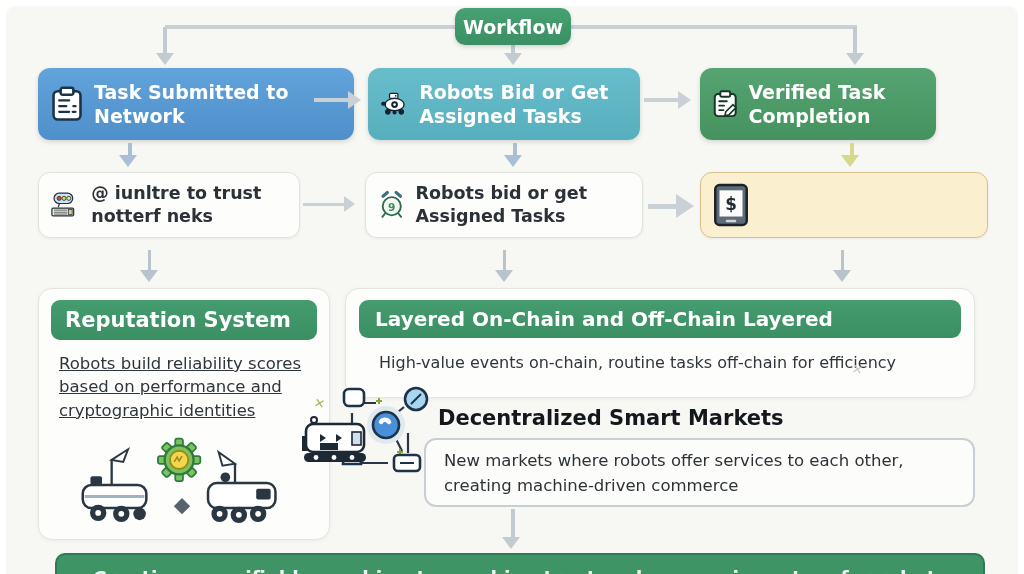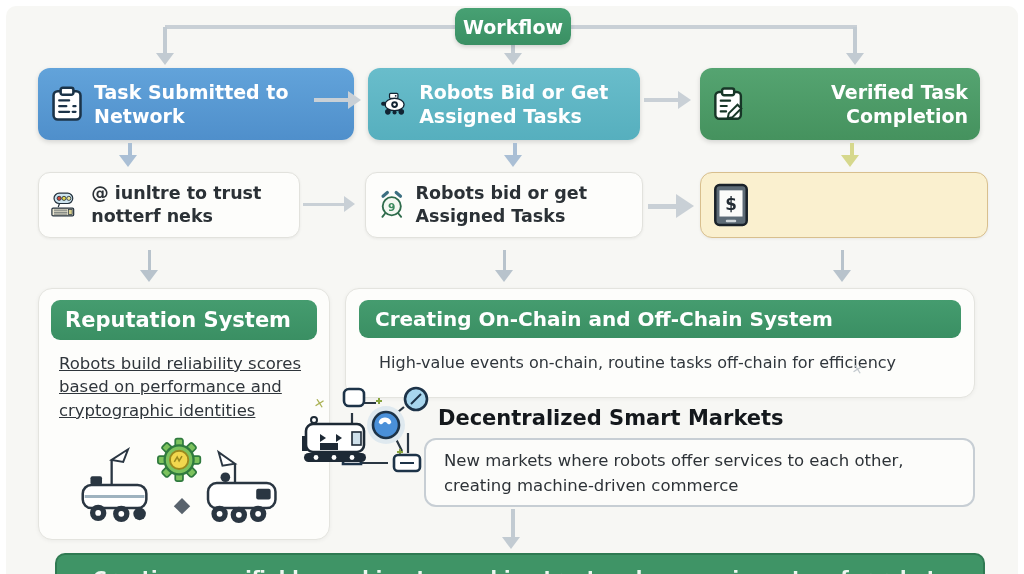--- a/index.html
+++ b/index.html
@@ -6,21 +6,21 @@
   .stage{position:relative;width:1024px;height:574px;background:#ffffff;overflow:hidden;
          font-family:"DejaVu Sans","Liberation Sans",sans-serif;}
   .inner{position:absolute;left:6px;top:6px;right:6px;bottom:0;background:#f7f7f4;border-radius:10px 10px 0 0;}
 
   
   .step{position:absolute;top:68px;height:72px;border-radius:12px;display:flex;align-items:center;gap:10px;
         padding:0 12px;box-sizing:border-box;color:#fff;font-weight:700;font-size:19px;line-height:1.28;
         box-shadow:0 2px 5px rgba(0,0,0,.14);}
   .s1{left:38px;width:316px;background:linear-gradient(180deg,#62a3da,#4f8fcb);}
   .s2{left:368px;width:272px;background:linear-gradient(180deg,#69bdcb,#56afbe);}
-  .s3{left:700px;width:280px;background:linear-gradient(180deg,#55a471,#45925e);text-align:right;}
+  .s3{left:700px;width:236px;background:linear-gradient(180deg,#55a471,#45925e);}
 
   
   .note{position:absolute;top:172px;height:66px;border-radius:12px;display:flex;align-items:center;gap:10px;
         padding:0 12px;box-sizing:border-box;font-weight:700;font-size:17.5px;color:#2b3136;background:#fdfdfb;
         border:1.5px solid #e2e2dd;box-shadow:0 1px 3px rgba(0,0,0,.06);line-height:1.3;}
   .n1{left:38px;width:262px;}
   .n2{left:365px;width:278px;}
   .n3{left:700px;width:288px;background:#faf0cf;border-color:#d8bf8e;color:#33302a;}
 
   
@@ -206,21 +206,21 @@
           <rect x="-4" y="-22" width="8" height="9" rx="2" transform="rotate(315)"></rect>
         </g>
         <circle r="15" fill="#7cc25d" stroke="#2f7a3e" stroke-width="2.4"></circle>
         <circle r="9.5" fill="#f2d74e" stroke="#9a8a1e" stroke-width="2"></circle>
         <path d="M-5 2l3-5 2 4 3-5" stroke="#9a8a1e" stroke-width="1.6" fill="none"></path>
       </g>
     </svg>
   </div>
 
   <div class="card lay">
-    <div class="pill">Creating On-Chain and Off-Chain System</div>
+    <div class="pill">Layered On-Chain and Off-Chain Layered</div>
     <div class="body">High-value events on-chain, routine tasks off-chain for efficiency</div>
   </div>
 
   <svg class="illus" style="left:330px;top:385px;" viewBox="0 0 105 95" width="105" height="95">
     <path d="M26 18h20M74 22l-12 10M22 28v38M26 78h32M78 48v20M64 50l8 16" stroke="#2a3642" stroke-width="2.2" fill="none"></path>
     <path d="M49 13v6M46 16h6M15 49v6M12 52h6M70 64v6M67 67h6" stroke="#87a33c" stroke-width="2"></path>
     <circle cx="56" cy="40" r="19" fill="#dfe9ef"></circle>
     <circle cx="56" cy="40" r="13" fill="#4a90d9" stroke="#1d3348" stroke-width="2.6"></circle>
     <path d="M51 37c2-3 6-3 8 0" stroke="#fff" stroke-width="4.5" stroke-linecap="round" fill="none"></path>
     <rect x="14" y="4" width="20" height="17" rx="5" fill="#fff" stroke="#1d3348" stroke-width="2.6"></rect>

